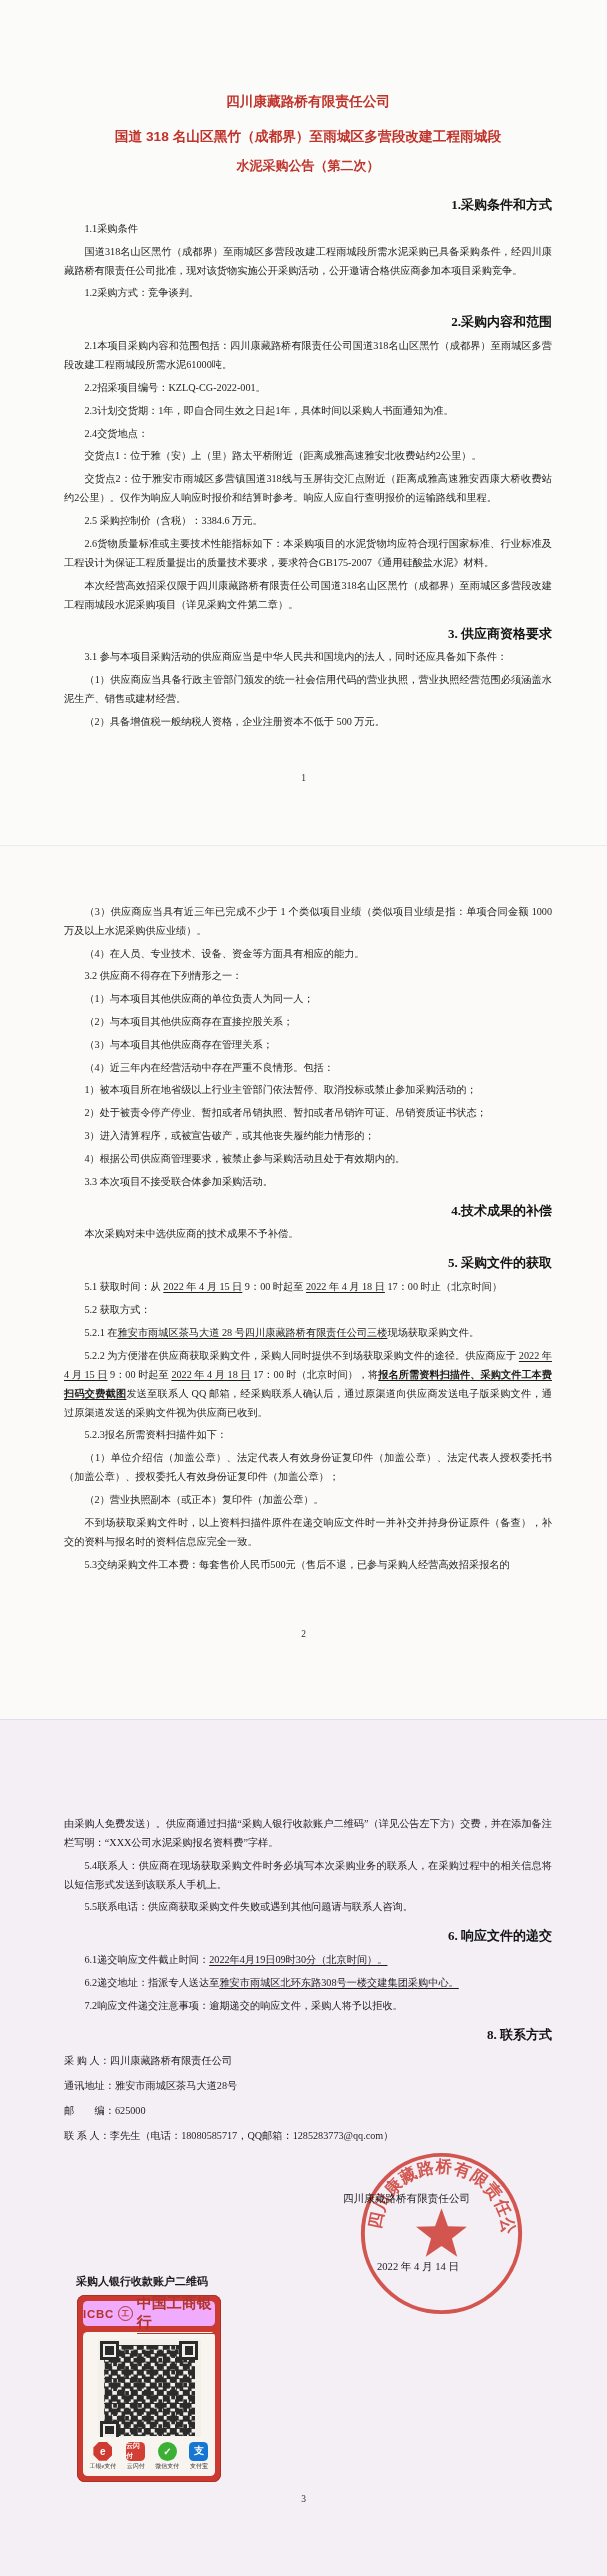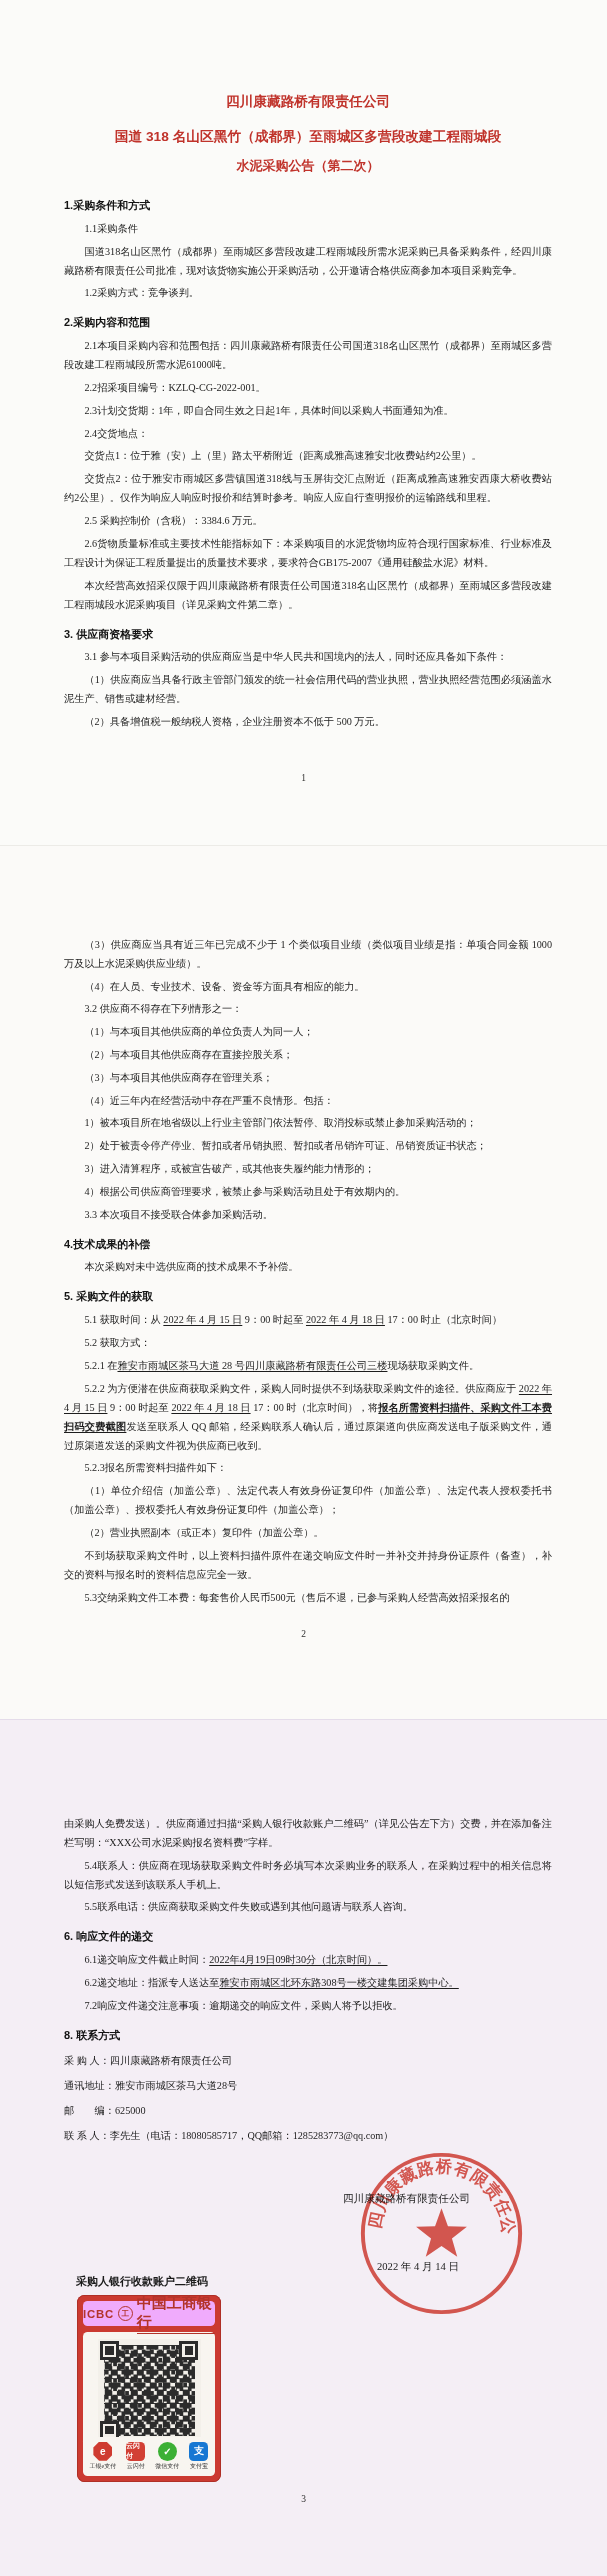--- a/index.html
+++ b/index.html
@@ -1,29 +1,29 @@
 <!DOCTYPE html>
 <html style="font-size:12px"><head>
 <meta charset="utf-8">
 <style>
   html,body{margin:0;padding:0;background:#d9d9d6;}
   .scan{position:relative;width:607px;height:2576px;margin:0 auto;background:#fbfbf9;
         font-family:"Liberation Serif",serif;color:#1d1d1d;overflow:hidden;}
   .scan-top-line{position:absolute;top:1.5px;left:4.6px;right:7.6px;height:1.5px;background:#8f8f8a;opacity:.55;}
   .page{position:absolute;left:0;width:100%;box-sizing:border-box;}
   #pg1{top:0;height:845px;background:#fbfbf9;padding:93px 55px 0 64px;}
-  #pg2{top:845px;height:874px;background:#fbfaf8;border-top:0.8px solid #ecebe7;padding:85px 55px 0 64px;}
+  #pg2{top:845px;height:874px;background:#fbfaf8;border-top:0.8px solid #ecebe7;padding:52px 55px 0 64px;}
   #pg3{top:1719px;height:857px;background:#f4eef5;border-top:0.8px solid #e4dcea;padding:90px 55px 0 64px;}
   .t1,.t2,.t3{font-family:"Liberation Sans",sans-serif;font-weight:bold;color:#c0332b;
         text-align:center;text-indent:0;margin:0;}
   .t1{font-size:13.7px;margin-bottom:16.7px;}
   .t2{font-size:13.7px;margin-bottom:11.4px;}
   .t3{font-size:13px;margin-bottom:20px;}
-  .h{font-family:Liberation Sans, sans-serif;font-weight:bold;font-size:11px;color:#141414;
-     margin:10px 0 3.8px;text-indent:0;line-height:20px;}
+  .h{font-family:Liberation Serif, serif;font-weight:bold;font-size:13px;color:#141414;
+     margin:10px 0 3.8px;text-indent:0;line-height:20px;text-align:right;}
   p.body{margin:3.8px 0;font-size:10.2px;line-height:19px;text-indent:2em;text-align:justify;}
   p.noind{text-indent:0;}
   .useg{text-decoration:underline;text-underline-offset:2.3px;}
   .buseg{font-weight:bold;text-decoration:underline;text-underline-offset:2.3px;}
   .pageno{position:absolute;left:0;right:0;text-align:center;font-size:9.5px;color:#2e2e2e;text-indent:0;}
   #pn1{top:773px;} #pn2{top:783px;} #pn3{top:774px;}
   .contact p{margin:6px 0;}
   
   .sig-company{position:absolute;left:343px;top:472px;font-size:10.6px;color:#222;}
   .sig-date{position:absolute;left:377px;top:540px;font-size:10.6px;color:#222;}

